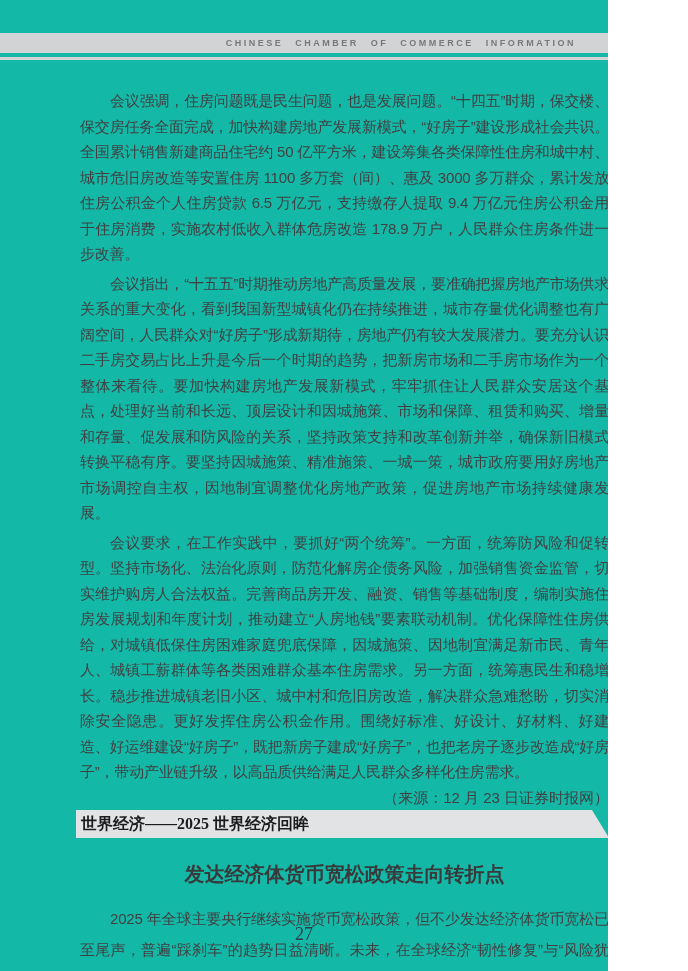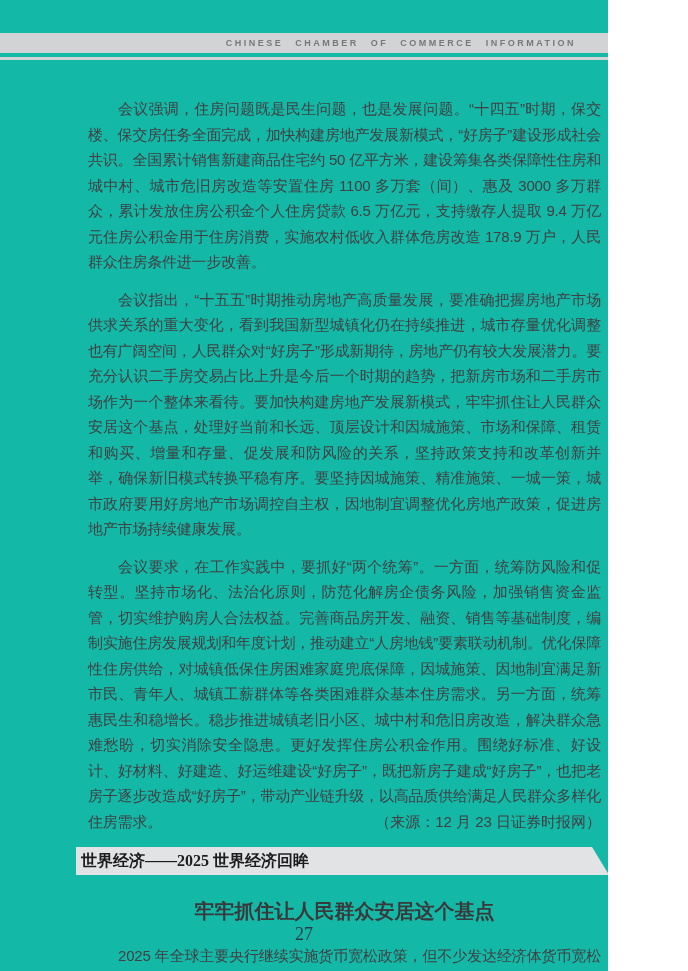--- a/index.html
+++ b/index.html
@@ -29,21 +29,21 @@
   .content {
     position:absolute; top:84px; left:76px; width:537px;
   }
   .article-title {
     margin:0 0 7px 0;
     text-align:center;
     font-size:17px; font-weight:bold;
     color:#2f2f31;
   }
   p.body {
-    margin:12px;
+    margin:4px;
     font-size:15px; line-height:25.5px;
     text-align:justify; text-indent:2em;
     color:#404043;
     letter-spacing:-0.2px;
   }
   p.body.wide { line-height:31px; }
   .source { float:right; letter-spacing:0; }
   .section-banner {
     margin-top:13px;
     width:533px; height:28px;
@@ -87,21 +87,21 @@
     <p class="body">会议强调，住房问题既是民生问题，也是发展问题。“十四五”时期，保交楼、保交房任务全面完成，加快构建房地产发展新模式，“好房子”建设形成社会共识。全国累计销售新建商品住宅约 50 亿平方米，建设筹集各类保障性住房和城中村、城市危旧房改造等安置住房 1100 多万套（间）、惠及 3000 多万群众，累计发放住房公积金个人住房贷款 6.5 万亿元，支持缴存人提取 9.4 万亿元住房公积金用于住房消费，实施农村低收入群体危房改造 178.9 万户，人民群众住房条件进一步改善。</p>
 
     <p class="body">会议指出，“十五五”时期推动房地产高质量发展，要准确把握房地产市场供求关系的重大变化，看到我国新型城镇化仍在持续推进，城市存量优化调整也有广阔空间，人民群众对“好房子”形成新期待，房地产仍有较大发展潜力。要充分认识二手房交易占比上升是今后一个时期的趋势，把新房市场和二手房市场作为一个整体来看待。要加快构建房地产发展新模式，牢牢抓住让人民群众安居这个基点，处理好当前和长远、顶层设计和因城施策、市场和保障、租赁和购买、增量和存量、促发展和防风险的关系，坚持政策支持和改革创新并举，确保新旧模式转换平稳有序。要坚持因城施策、精准施策、一城一策，城市政府要用好房地产市场调控自主权，因地制宜调整优化房地产政策，促进房地产市场持续健康发展。</p>
 
     <p class="body"><span>会议要求，在工作实践中，要抓好“两个统筹”。一方面，统筹防风险和促转型。坚持市场化、法治化原则，防范化解房企债务风险，加强销售资金监管，切实维护购房人合法权益。完善商品房开发、融资、销售等基础制度，编制实施住房发展规划和年度计划，推动建立“人房地钱”要素联动机制。优化保障性住房供给，对城镇低保住房困难家庭兜底保障，因城施策、因地制宜满足新市民、青年人、城镇工薪群体等各类困难群众基本住房需求。另一方面，统筹惠民生和稳增长。稳步推进城镇老旧小区、城中村和危旧房改造，解决群众急难愁盼，切实消除安全隐患。更好发挥住房公积金作用。围绕好标准、好设计、好材料、好建造、好运维建设“好房子”，既把新房子建成“好房子”，也把老房子逐步改造成“好房子”，带动产业链升级，以高品质供给满足人民群众多样化住房需求。</span><span class="source">（来源：12 月 23 日证券时报网）</span></p>
 
     <div class="section-banner">
       <span class="banner-text">世界经济——2025 世界经济回眸</span>
     </div>
 
-    <h2 class="sub-title">牢牢抓住让人民群众安居这个基点</h2>
+    <h2 class="sub-title">发达经济体货币宽松政策走向转折点</h2>
 
     <p class="body wide">2025 年全球主要央行继续实施货币宽松政策，但不少发达经济体货币宽松已至尾声，普遍“踩刹车”的趋势日益清晰。未来，在全球经济“韧性修复”与“风险犹存”的博弈中，主要经济体货币政策或呈现出差异化的审慎调整态势。面对“弱增长 + 缓通胀”格局，各国央行在政策工具箱中艰难寻求平衡。</p>
 
   </div>
 
   <div class="page-number">27</div>
 
 </div>
 
 </body></html>

